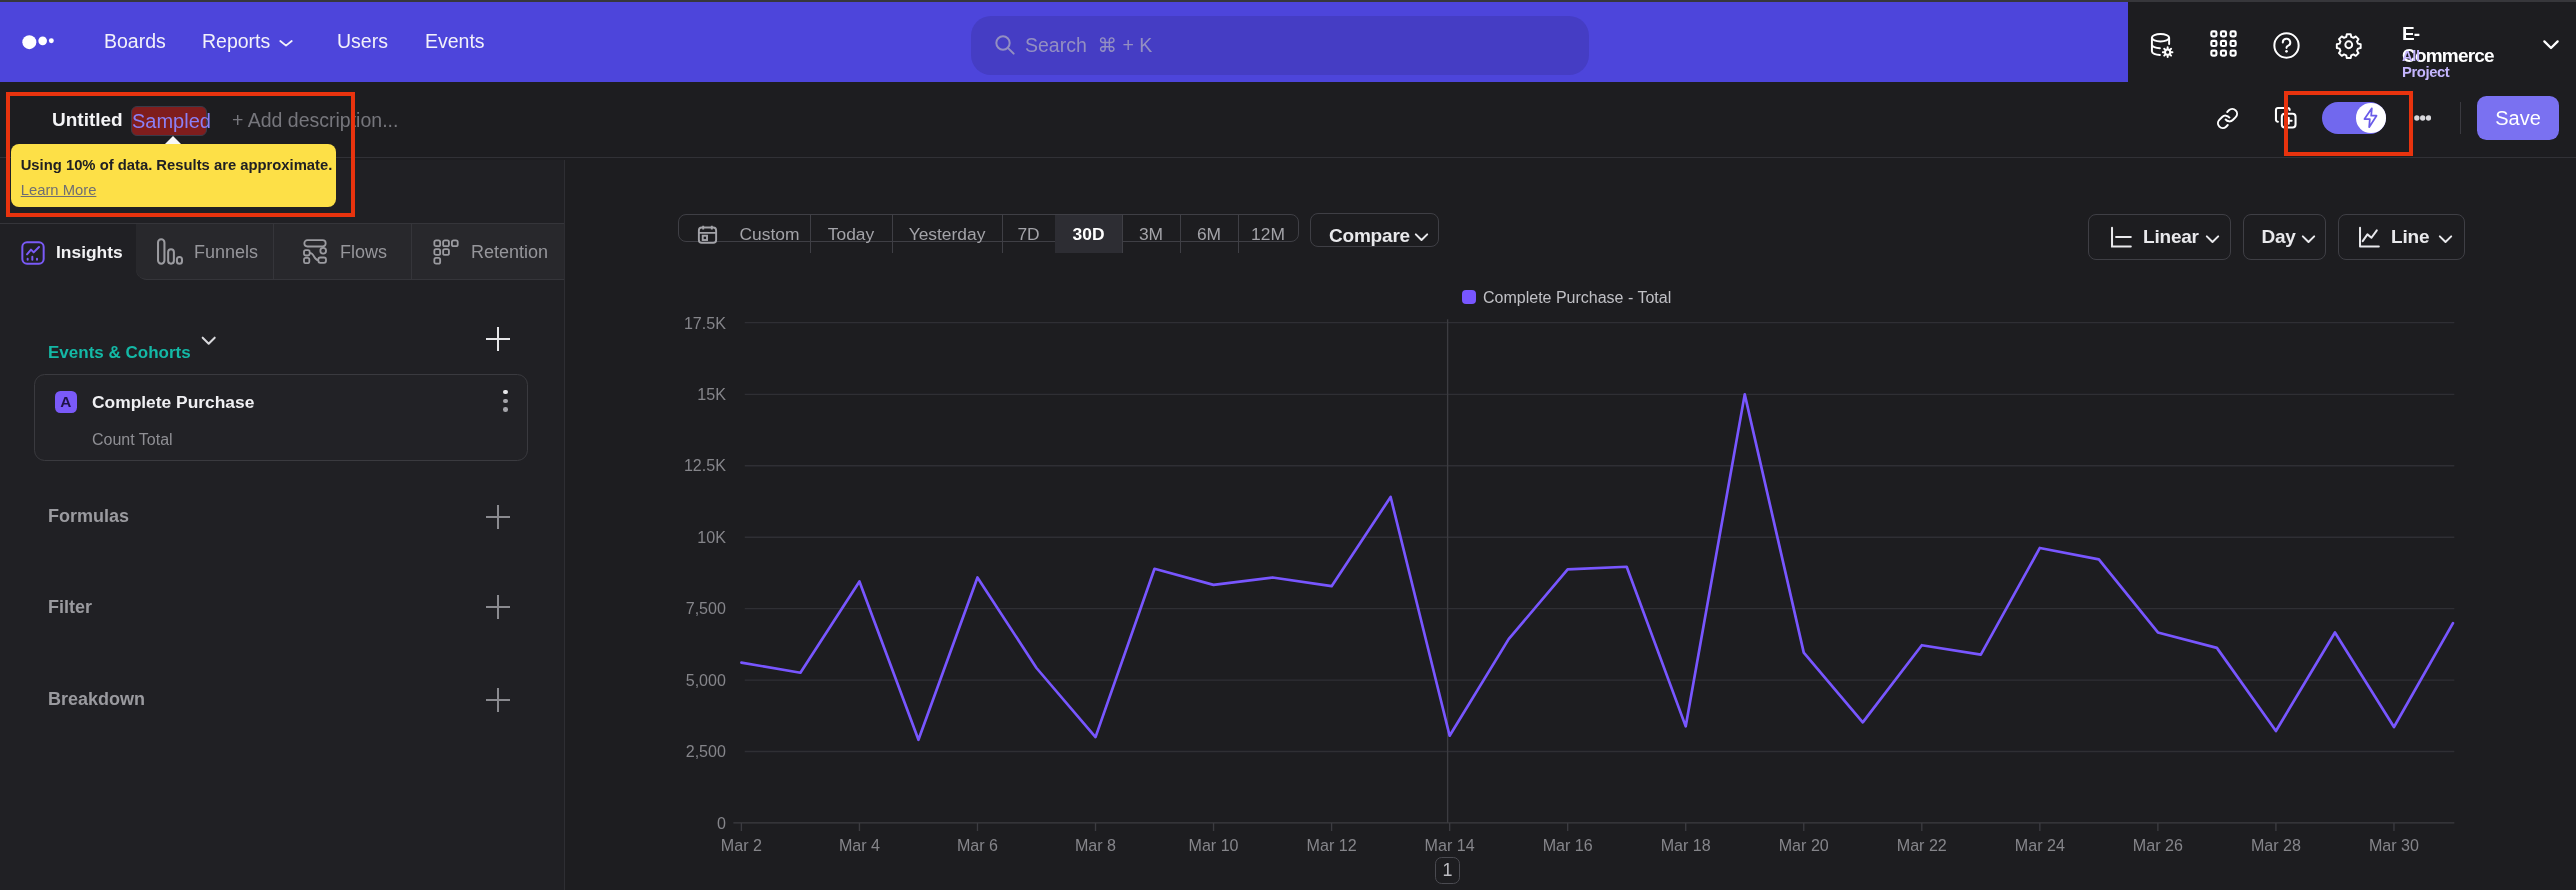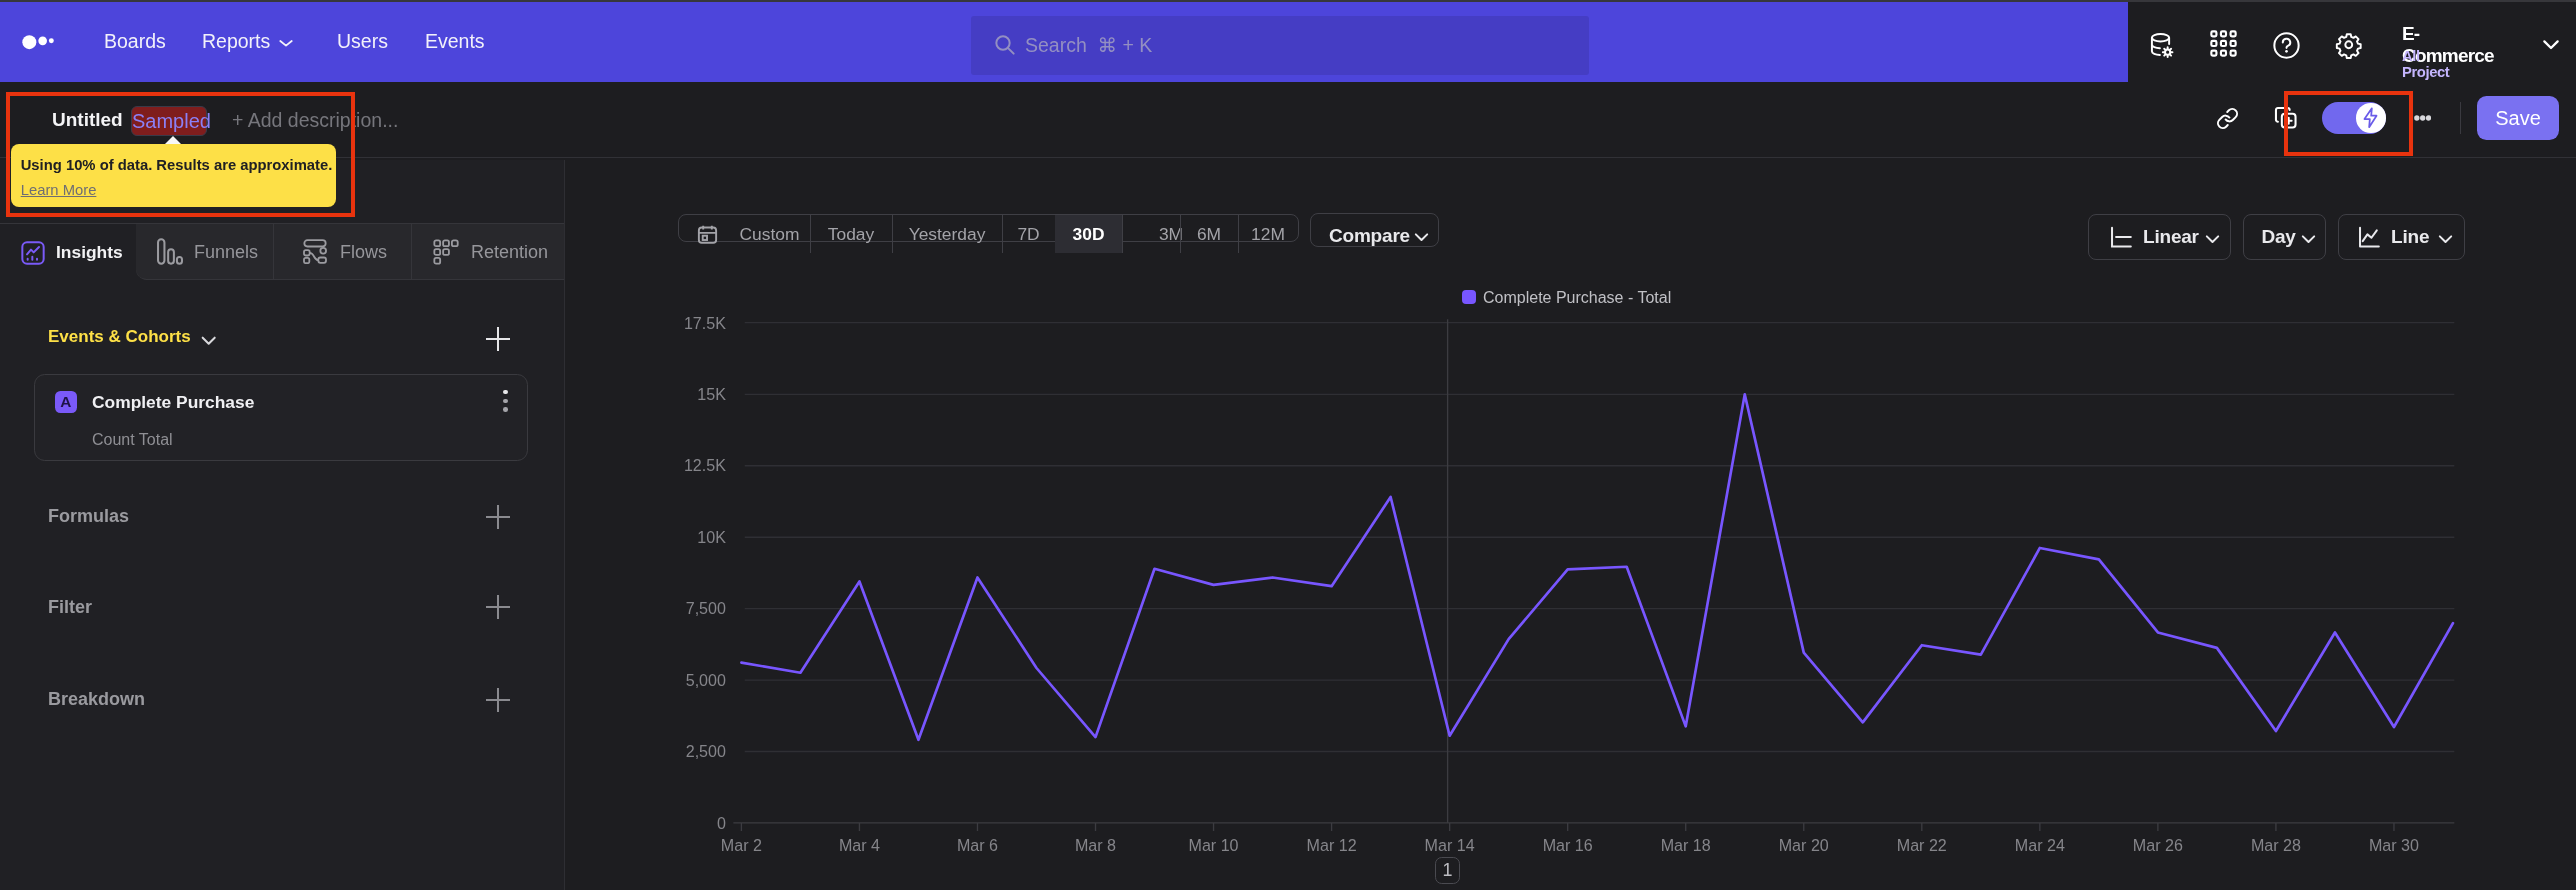--- a/index.html
+++ b/index.html
@@ -3,21 +3,21 @@
 <meta charset="utf-8">
 <style>
 * { margin:0; padding:0; box-sizing:border-box; }
 html,body { width:2576px; height:890px; background:#1D1D20; font-family:"Liberation Sans", sans-serif; overflow:hidden; }
 #page { position:relative; width:2576px; height:890px; }
 .abs { position:absolute; }
 
 
 #topbar { position:absolute; left:0; top:0; width:2128px; height:82px; background:#4D45DB; }
 .navitem { position:absolute; top:0; height:82px; line-height:82px; color:#F2F1FA; font-size:19.5px; font-weight:400; }
-#search { position:absolute; left:971px; top:16px; width:618px; height:59px; background:#453DC4; border-radius:3px; color:#938FC2; font-size:19.5px; line-height:59px; }
+#search { position:absolute; left:971px; top:16px; width:618px; height:59px; background:#453DC4; border-radius:20px; color:#938FC2; font-size:19.5px; line-height:59px; }
 #search .stext { position:absolute; left:54px; }
 
 
 #bar2 { position:absolute; left:0; top:82px; width:2576px; height:76px; background:#1D1D20; border-bottom:1.3px solid #313136; }
 #untitled { position:absolute; left:52px; top:109px; font-size:19px; font-weight:700; color:#F4F4F6; }
 #sampled { position:absolute; left:131px; top:106px; width:76px; height:30px; background:#7f1d1d; border:0.7px solid #3a3a48; border-radius:6px; color:#8B80F5; font-size:20px; text-align:center; line-height:29px; }
 #adddesc { position:absolute; left:232px; top:109px; font-size:19.5px; color:#76767C; }
 #savebtn { position:absolute; left:2477px; top:96px; width:82px; height:44px; background:#7A71F1; border-radius:9.4px; color:#FFFFFF; font-size:20px; font-weight:400; text-align:center; line-height:44px; }
 #divider2 { position:absolute; left:2460px; top:102px; width:1.3px; height:32px; background:#3a3a40; }
 #toggle { position:absolute; left:2322px; top:102px; width:64px; height:32px; background:#7168EE; border-radius:16px; }
@@ -189,21 +189,21 @@
       <div class="tabtext" style="left:335px;">Retention</div>
     </div>
 
     <svg class="abs" style="left:21px;top:81px;" width="24" height="24" viewBox="0 0 36 36" fill="none" stroke="#7A5AF8">
       <rect x="2" y="2" width="32" height="32" rx="7" stroke-width="3"></rect>
       <path d="M9 20 L15 13 L19 17 L27 9" stroke-width="3" stroke-linecap="round" stroke-linejoin="round"></path>
       <path d="M10 26.5 v1.5 M17 23.5 v4.5 M24 26.5 v1.5" stroke-width="3" stroke-linecap="round"></path>
     </svg>
     <div class="abs" style="left:56px;top:64px;height:56px;line-height:56px;font-size:17.4px;font-weight:700;color:#F2F2F4;">Insights</div>
 
-    <div class="seclabel" style="left:48px;top:167px;color:#fde047;font-size:17px;">Events &amp; Cohorts</div>
+    <div class="seclabel" style="left:48px;top:183px;color:#14b8a6;font-size:17px;">Events &amp; Cohorts</div>
     <svg class="abs" style="left:200px;top:175px;" width="17.4" height="11.4" viewBox="0 0 26 17">
         <path d="M4 4 L13 13 L22 4" stroke="#D8D8DC" stroke-width="3" fill="none" stroke-linecap="round" stroke-linejoin="round"></path>
       </svg>
     <div class="plus white" style="left:486px;top:167px;"></div>
 
     <div id="card">
       <div id="abadge">A</div>
       <div id="cp">Complete Purchase</div>
       <div id="ct">Count Total</div>
       <div class="kdot" style="top:14.8px;background:#E8E8EA;"></div>
@@ -229,21 +229,21 @@
     <div class="seg" style="left:50px;width:81px;">Custom</div>
     <div class="segdiv" style="left:131px;"></div>
     <div class="seg" style="left:131px;width:82px;">Today</div>
     <div class="segdiv" style="left:213px;"></div>
     <div class="seg" style="left:213px;width:110px;">Yesterday</div>
     <div class="segdiv" style="left:323px;"></div>
     <div class="seg" style="left:323px;width:53px;">7D</div>
     <div class="segdiv" style="left:376px;"></div>
     <div class="seg" id="seg30" style="left:376px;width:67px;">30D</div>
     <div class="segdiv" style="left:443px;"></div>
-    <div class="seg" style="left:443px;width:58px;margin-left:20px;">3M</div>
+    <div class="seg" style="left:443px;width:58px;">3M</div>
     <div class="segdiv" style="left:501px;"></div>
     <div class="seg" style="left:501px;width:58px;">6M</div>
     <div class="segdiv" style="left:559px;"></div>
     <div class="seg" style="left:559px;width:60px;">12M</div>
   </div>
 
   <div class="ctlbtn" style="left:1310px;top:213px;width:129px;height:34px;">
     <span class="abs" style="left:18px;top:10.7px;">Compare</span>
     <svg class="abs" style="left:102px;top:18px;" width="17" height="10.7" viewBox="0 0 25 16">
         <path d="M4 3.5 L12.5 12 L21 3.5" stroke="#E9E9EC" stroke-width="3" fill="none" stroke-linecap="round" stroke-linejoin="round"></path>

